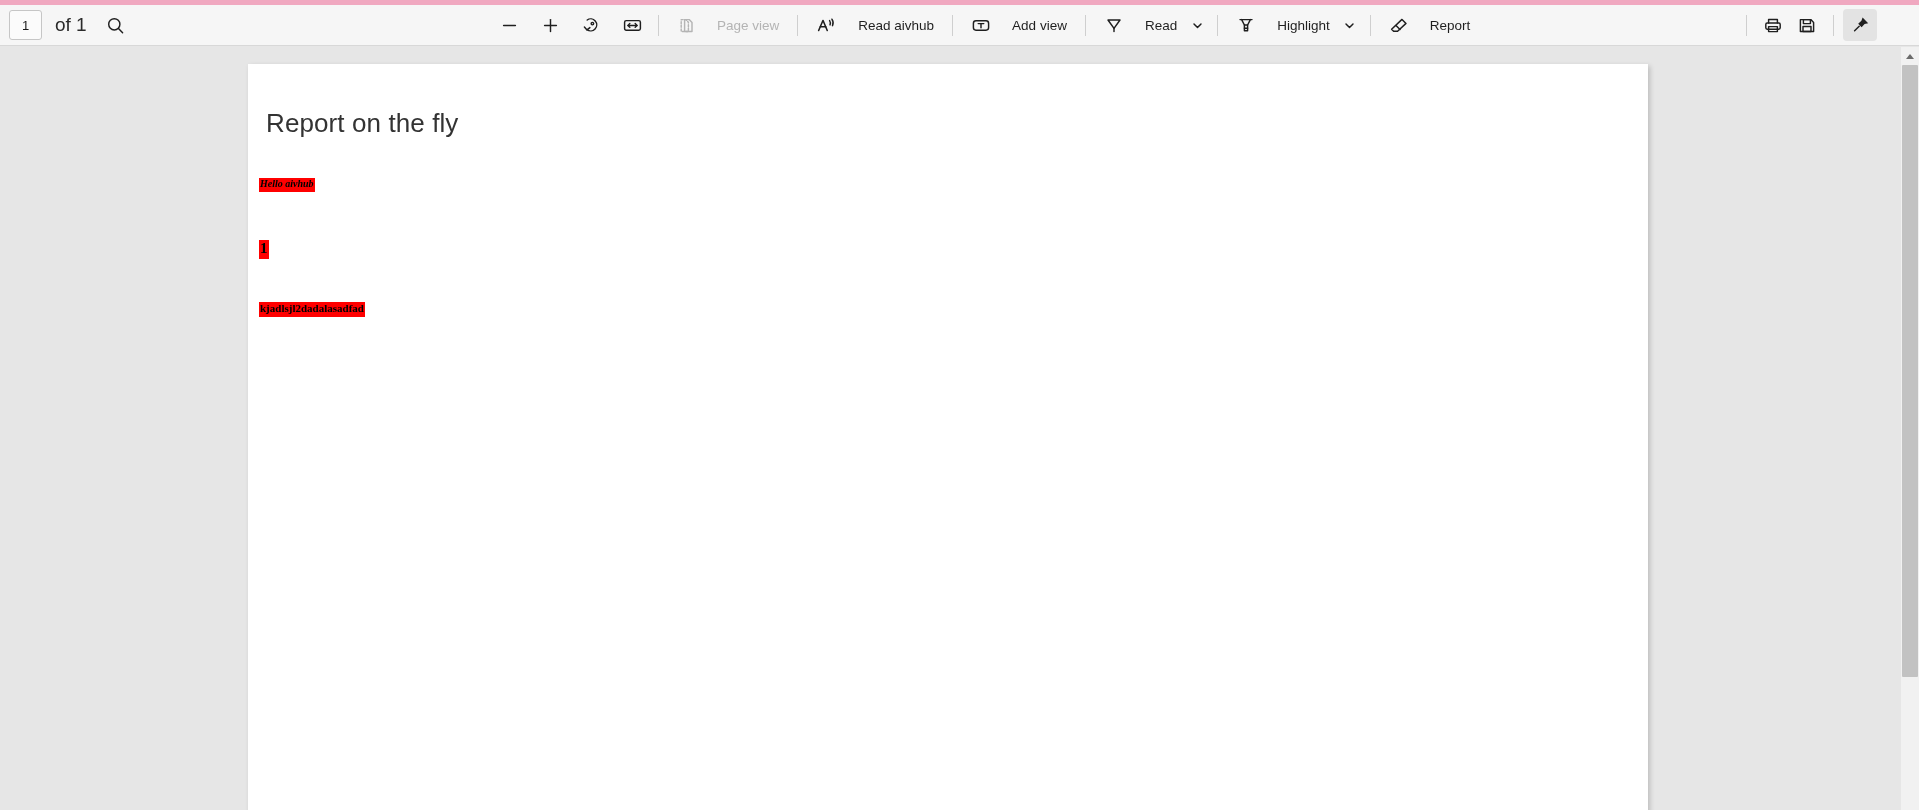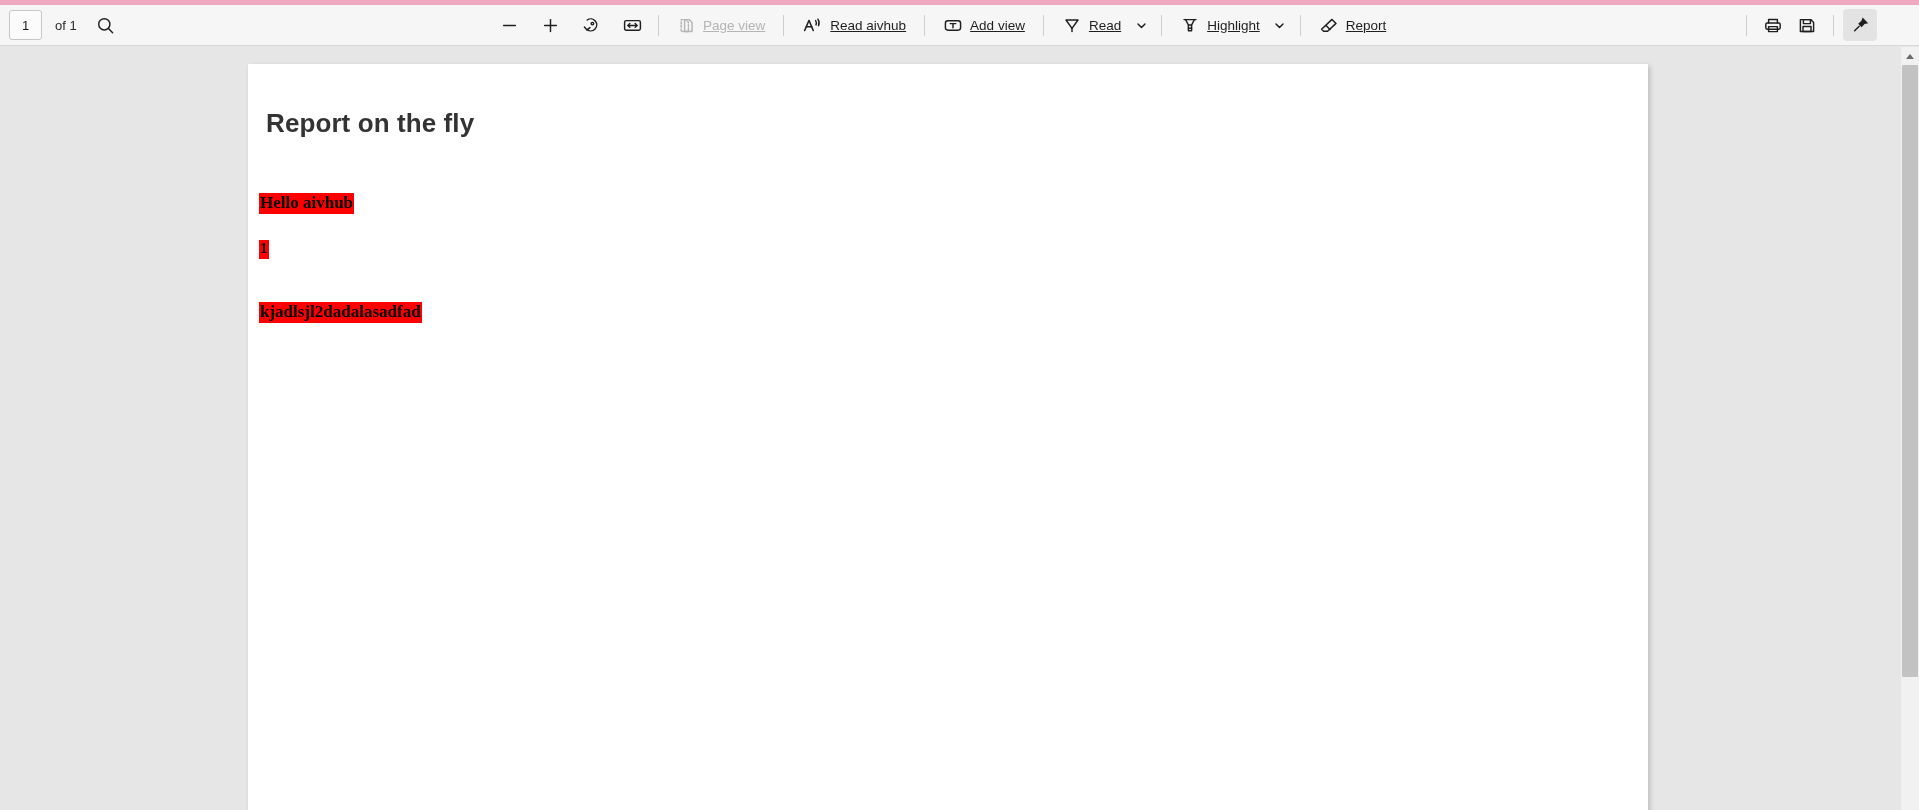--- a/index.html
+++ b/index.html
@@ -52,51 +52,50 @@
     border-radius: 3px;
     background: #fbfbfb;
     color: #1a1a1a;
     font-size: 13px;
     text-align: center;
     font-family: "Liberation Sans", sans-serif;
     padding: 0;
     outline: none;
   }
   #page-count {
-    font-size: 13px;
+    font-size: 19px;
     color: #2b2b2b;
     margin-left: 13px;
     white-space: nowrap;
   }
 
   .icon-btn {
     width: 34px; height: 32px;
     display: flex; align-items: center; justify-content: center;
     border: none; background: transparent;
     border-radius: 4px;
     cursor: pointer;
     padding: 0;
   }
   .icon-btn.active { background: #e3e3e3; }
 
   #search-btn { margin-left: 12px; }
 
   .label-btn {
     height: 32px;
     display: flex; align-items: center;
-    gap: 7px;
+    gap: 21px;
     border: none; background: transparent;
     border-radius: 4px;
     cursor: pointer;
     padding: 0 9px;
     font-size: 13.5px;
     color: #1f1f1f;
     font-family: "Liberation Sans", sans-serif;
     white-space: nowrap;
-    text-decoration: underline;
   }
   .label-btn.disabled {
     color: #b4b4b4;
     cursor: default;
   }
 
   .chev-btn {
     width: 22px; height: 32px;
     display: flex; align-items: center; justify-content: center;
     border: none; background: transparent;
@@ -136,39 +135,39 @@
     width: 1400px; height: 1000px;
     background: #ffffff;
     box-shadow: 2px 2px 5px rgba(0,0,0,0.18);
   }
 
   #doc-title {
     position: absolute;
     left: 18px; top: 44px;
     font-family: "Liberation Sans", sans-serif;
     font-size: 26px;
-    font-weight: 700;
+    font-weight: 400;
     color: #333333;
     letter-spacing: 0.1px;
   }
 
   .hl-line {
     position: absolute;
     font-family: "Liberation Serif", serif;
     font-weight: bold;
     color: #000000;
     background: #ff0000;
     white-space: pre;
     line-height: 1.05;
     padding: 1px 1px 2px 1px;
   }
 
-  #hl-1 { left: 11px; top: 129px; font-size: 17px; }
+  #hl-1 { left: 11px; top: 114px; font-size: 10px; font-style: italic; }
   #hl-2 { left: 11px; top: 176px; font-size: 15px; }
-  #hl-3 { left: 11px; top: 238px; font-size: 17px; }
+  #hl-3 { left: 11px; top: 238px; font-size: 11px; }
 
   
   #scrollbar {
     position: absolute;
     top: 47px; right: 0;
     width: 18px; height: 763px;
     background: #f1f1f1;
   }
   #scroll-up {
     width: 18px; height: 18px;

